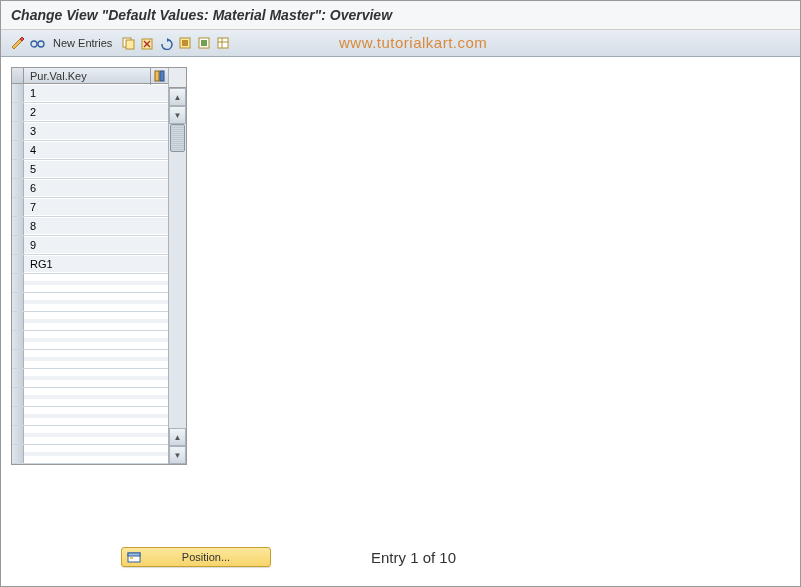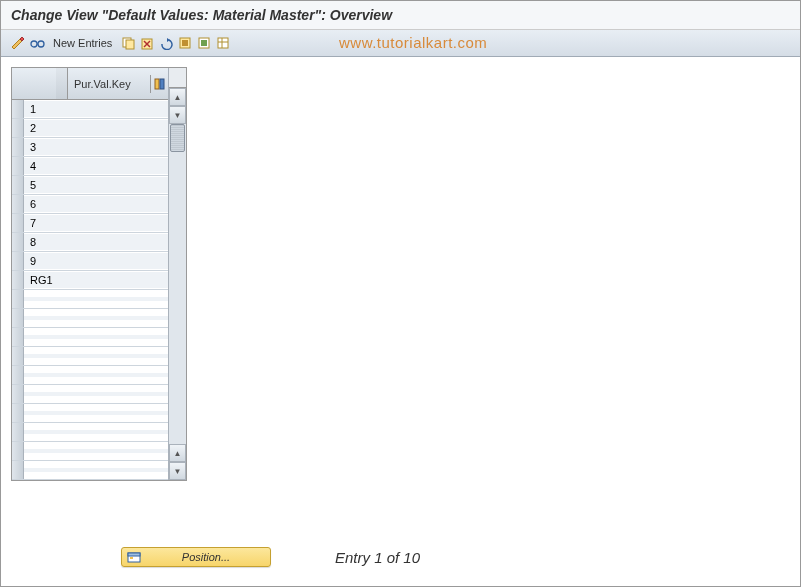--- a/index.html
+++ b/index.html
@@ -69,23 +69,22 @@
       position: relative;
       display: flex;
     }
     .table-main {
       flex: 1;
     }
     .table-header {
       display: flex;
       background: linear-gradient(to bottom, #e8eef4, #d0d8e0);
       border-bottom: 1px solid #999;
-      height: 32px;
-      align-items: center;
-      padding-left: 44px;
+      height: 16px;
+      align-items: center;
     }
     .row-selector-hdr {
       width: 12px;
       border-right: 1px solid #999;
       height: 100%;
       background: linear-gradient(to bottom, #e0e6ec, #c8d0d8);
     }
     .col-header {
       padding: 2px 6px;
       font-size: 11px;
@@ -159,22 +158,21 @@
       background: repeating-linear-gradient(to bottom, #c0c8d0, #c0c8d0 1px, #d0d8e0 1px, #d0d8e0 2px);
       border: 1px solid #8a94a0;
       border-radius: 2px;
     }
     .footer {
       position: absolute;
       bottom: 15px;
       left: 120px;
       display: flex;
       align-items: center;
-      gap: 64px;
-      font-style: italic;
+      gap: 100px;
     }
     .position-btn {
       display: flex;
       align-items: center;
       background: linear-gradient(to bottom, #fce79c, #f7d56b);
       border: 1px solid #c5a030;
       border-radius: 3px;
       padding: 2px 4px;
       cursor: pointer;
       width: 150px;

